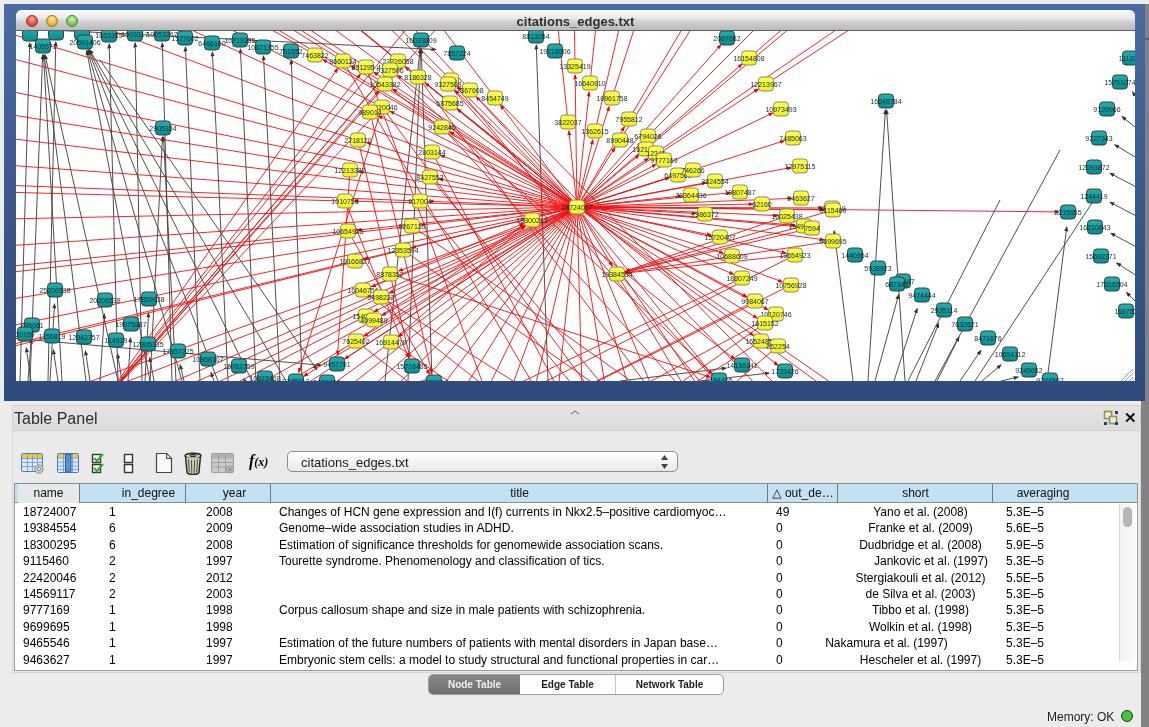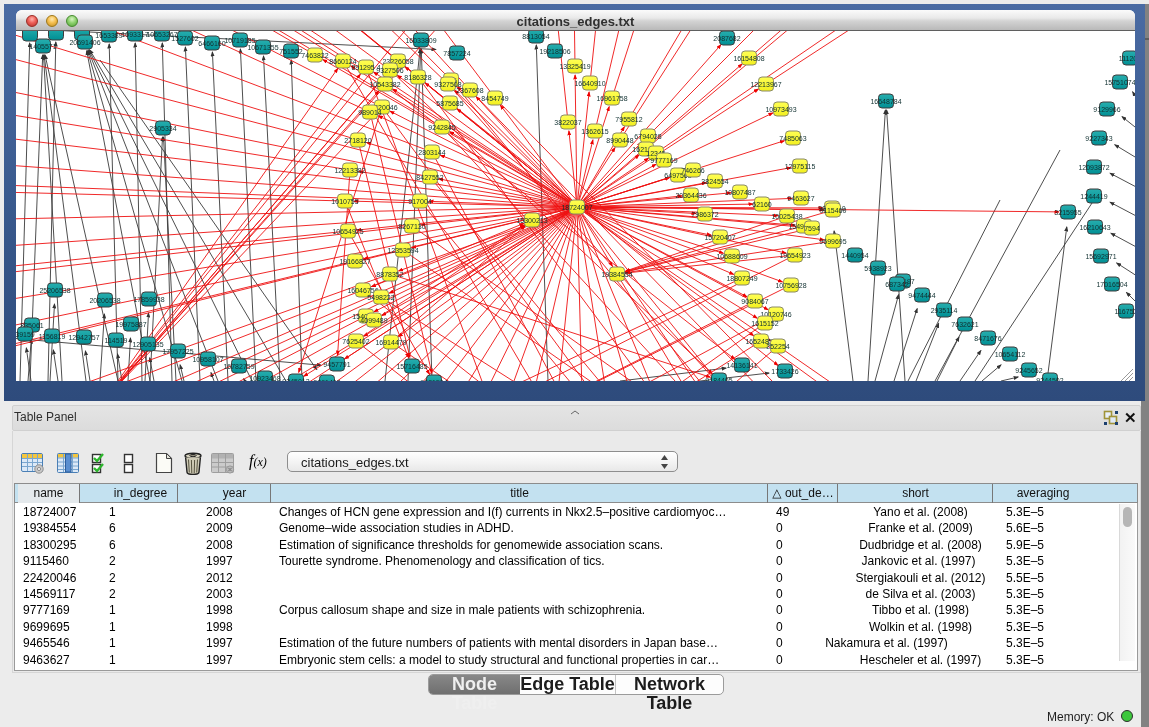--- a/index.html
+++ b/index.html
@@ -11,21 +11,21 @@
 .tl{top:5px;width:12px;height:12px;border-radius:50%}
 #panel{left:0;top:401px;width:1141px;height:326px;background:#ececec}
 #pbar{left:12px;top:4px;width:1129px;height:26px;background:linear-gradient(180deg,#e4e4e4,#dcdcdc);border:1px solid #d0d0d0;border-radius:2px}
 #pbody{left:12px;top:30px;width:1129px;height:242px;background:#eaeaea;border:1px solid #d6d6d6;border-top:none}
 .ticon{top:50px}
 #hdr{left:14px;top:82px;width:1124px;height:20px;background:#c3e1f0;border:1px solid #8c8c8c;font-size:12px;color:#111}
 #hdr .hc{position:absolute;top:0;height:20px;border-right:1px solid #777;text-align:center;line-height:19px;overflow:hidden}
 #tbl{left:14px;top:102px;width:1124px;height:168px;background:#fff;border:1px solid #9a9a9a;border-top:none;overflow:hidden}
 .trow{position:absolute;left:0;width:1120px;height:16.4px;font-size:12px;color:#000;white-space:nowrap}
 .trow span{position:absolute;top:1px;overflow:hidden}
-#tabs{left:428px;top:273px;width:296px;height:21px;border:1px solid #9b9b9b;border-radius:5px;background:#fdfdfd;font-size:18px;font-weight:700}
+#tabs{left:428px;top:273px;width:296px;height:21px;border:1px solid #9b9b9b;border-radius:5px;background:#fdfdfd;font-size:10px;font-weight:700}
 #scroll{left:1119px;top:103px;width:16px;height:157px;background:linear-gradient(90deg,#f2f2f2,#fafafa);border-left:1px solid #d9d9d9}
 #thumb{left:3px;top:3px;width:9px;height:20px;border-radius:5px;background:#b6b6b6}
 </style></head><body>
 <div class="abs" id="grayband"></div>
 <div class="abs" style="left:1141px;top:38px;width:8px;height:2px;background:#5e5e5e"></div>
 <div class="abs" style="left:0;top:0;width:1149px;height:4px;background:#ececec"></div>
 <div class="abs" id="bluewin"></div>
 <div class="abs" id="macwin">
   <div class="abs" id="titlebar"></div>
   <div class="abs" id="titletext">citations_edges.txt</div>
@@ -601,21 +601,21 @@
     <rect x="609.5" y="267.0" width="15" height="14" rx="3.5" fill="url(#yg)" stroke="#8a8a66" stroke-width="1"></rect>
     <text x="617" y="276.5" font-size="7" text-anchor="middle" fill="#103030" font-family="Liberation Sans, sans-serif">19384554</text>
     <g stroke="#9a9a9a" stroke-width="1">
       <line x1="1121" y1="381" x2="1133" y2="369"></line>
       <line x1="1125" y1="381" x2="1133" y2="373"></line>
       <line x1="1129" y1="381" x2="1133" y2="377"></line>
     </g>
   </svg>
 <div class="abs" id="panel">
   <div class="abs" id="pbar"></div>
-  <div class="abs" style="left:14px;top:9px;font-size:12px;color:#2e2e2e">Table Panel</div>
+  <div class="abs" style="left:14px;top:9px;font-size:16px;color:#2e2e2e">Table Panel</div>
   <div class="abs" style="left:1103px;top:9px"><svg width="16" height="16" viewBox="0 0 16 16">
         <rect x="1.5" y="1.5" width="7" height="7" fill="#e8f0fa" stroke="#a09338" stroke-width="1.6"></rect>
         <rect x="6.5" y="6.5" width="7" height="7" fill="#dfe9f6" stroke="#a09338" stroke-width="1.6"></rect>
         <rect x="12" y="1" width="3" height="3" fill="#1c3f6e"></rect>
         <rect x="1" y="12" width="3" height="3" fill="#1c3f6e"></rect>
         <rect x="12" y="12" width="3" height="3" fill="#1c3f6e"></rect>
       </svg></div>
   <div class="abs" style="left:1124px;top:8px;font-size:15px;font-weight:700;color:#111">✕</div>
   <div class="abs" id="pbody"></div>
   <div class="abs ticon" style="left:20px"><svg width="26" height="24" viewBox="0 0 26 24">
@@ -675,31 +675,31 @@
         <rect x="2" y="3" width="21" height="4.5" fill="#b2b2b2"></rect>
         <g stroke="#9e9e9e" stroke-width="1">
           <line x1="2" y1="11.5" x2="23" y2="11.5"></line>
           <line x1="2" y1="16" x2="23" y2="16"></line>
           <line x1="8.5" y1="3" x2="8.5" y2="21"></line>
           <line x1="15.5" y1="3" x2="15.5" y2="21"></line>
         </g>
         <circle cx="20" cy="18.5" r="3.6" fill="#bdbdbd" stroke="#989898"></circle>
         <path d="M18.4,16.9 l3.2,3.2 M21.6,16.9 l-3.2,3.2" stroke="#8a8a8a" stroke-width="1.3"></path>
       </svg></div>
-  <div class="abs" style="left:249px;top:51px;font-family:'Liberation Serif',serif;font-style:italic;font-weight:400;font-size:16px">f<span style="font-size:12px">(x)</span></div>
+  <div class="abs" style="left:249px;top:51px;font-family:'Liberation Serif',serif;font-style:italic;font-weight:700;font-size:16px">f<span style="font-size:12px">(x)</span></div>
   <div class="abs" style="left:287px;top:50px;width:391px;height:21px;border:1px solid #8e8e8e;border-radius:5px;background:linear-gradient(180deg,#ffffff,#f2f2f2 60%,#e8e8e8)">
      <span class="abs" style="left:13px;top:3px;font-size:13px;color:#1a1a1a">citations_edges.txt</span>
      <svg class="abs" style="right:8px;top:3px" width="9" height="14" viewBox="0 0 9 14">
         <path d="M4.5,0 L8,5 H1 z" fill="#444"></path>
         <path d="M4.5,14 L8,9 H1 z" fill="#444"></path>
       </svg>
   </div>
   <div class="abs" id="hdr">
      <div class="hc" style="left:3px;width:62px;background:#e4e9ec">name</div>
-     <div class="hc" style="left:89px;width:74px">in_degree</div>
+     <div class="hc" style="left:97px;width:74px">in_degree</div>
      <div class="hc" style="left:184px;width:72px">year</div>
      <div class="hc" style="left:257px;width:496px">title</div>
      <div class="hc" style="left:754px;width:69px">△ out_de…</div>
      <div class="hc" style="left:824px;width:154px">short</div>
      <div class="hc" style="left:979px;width:98px;border-right:none">averaging</div>
   </div>
   <div class="abs" id="tbl">
       <div class="trow" style="top:1.0px">
         <span style="left:8px">18724007</span>
         <span style="left:94px">1</span>
@@ -726,21 +726,21 @@
         <span style="left:761px">0</span>
         <span style="left:829px;width:153px;text-align:center">Dudbridge et al. (2008)</span>
         <span style="left:991px">5.9E–5</span>
       </div>
       <div class="trow" style="top:50.2px">
         <span style="left:8px">9115460</span>
         <span style="left:94px">2</span>
         <span style="left:191px">1997</span>
         <span style="left:264px">Tourette syndrome. Phenomenology and classification of tics.</span>
         <span style="left:761px">0</span>
-        <span style="left:827px;width:153px;text-align:center">Jankovic et al. (1997)</span>
+        <span style="left:859px;width:153px;">Jankovic et al. (1997)</span>
         <span style="left:991px">5.3E–5</span>
       </div>
       <div class="trow" style="top:66.6px">
         <span style="left:8px">22420046</span>
         <span style="left:94px">2</span>
         <span style="left:191px">2012</span>
         <span style="left:761px">0</span>
         <span style="left:829px;width:153px;text-align:center">Stergiakouli et al. (2012)</span>
         <span style="left:991px">5.5E–5</span>
       </div>

